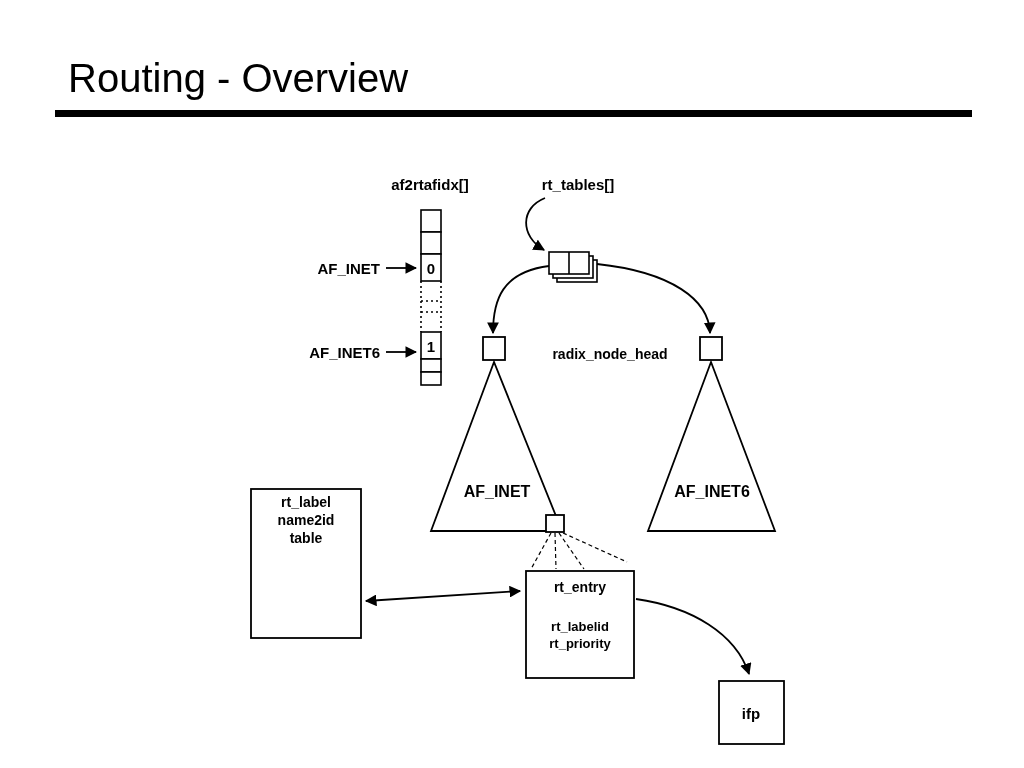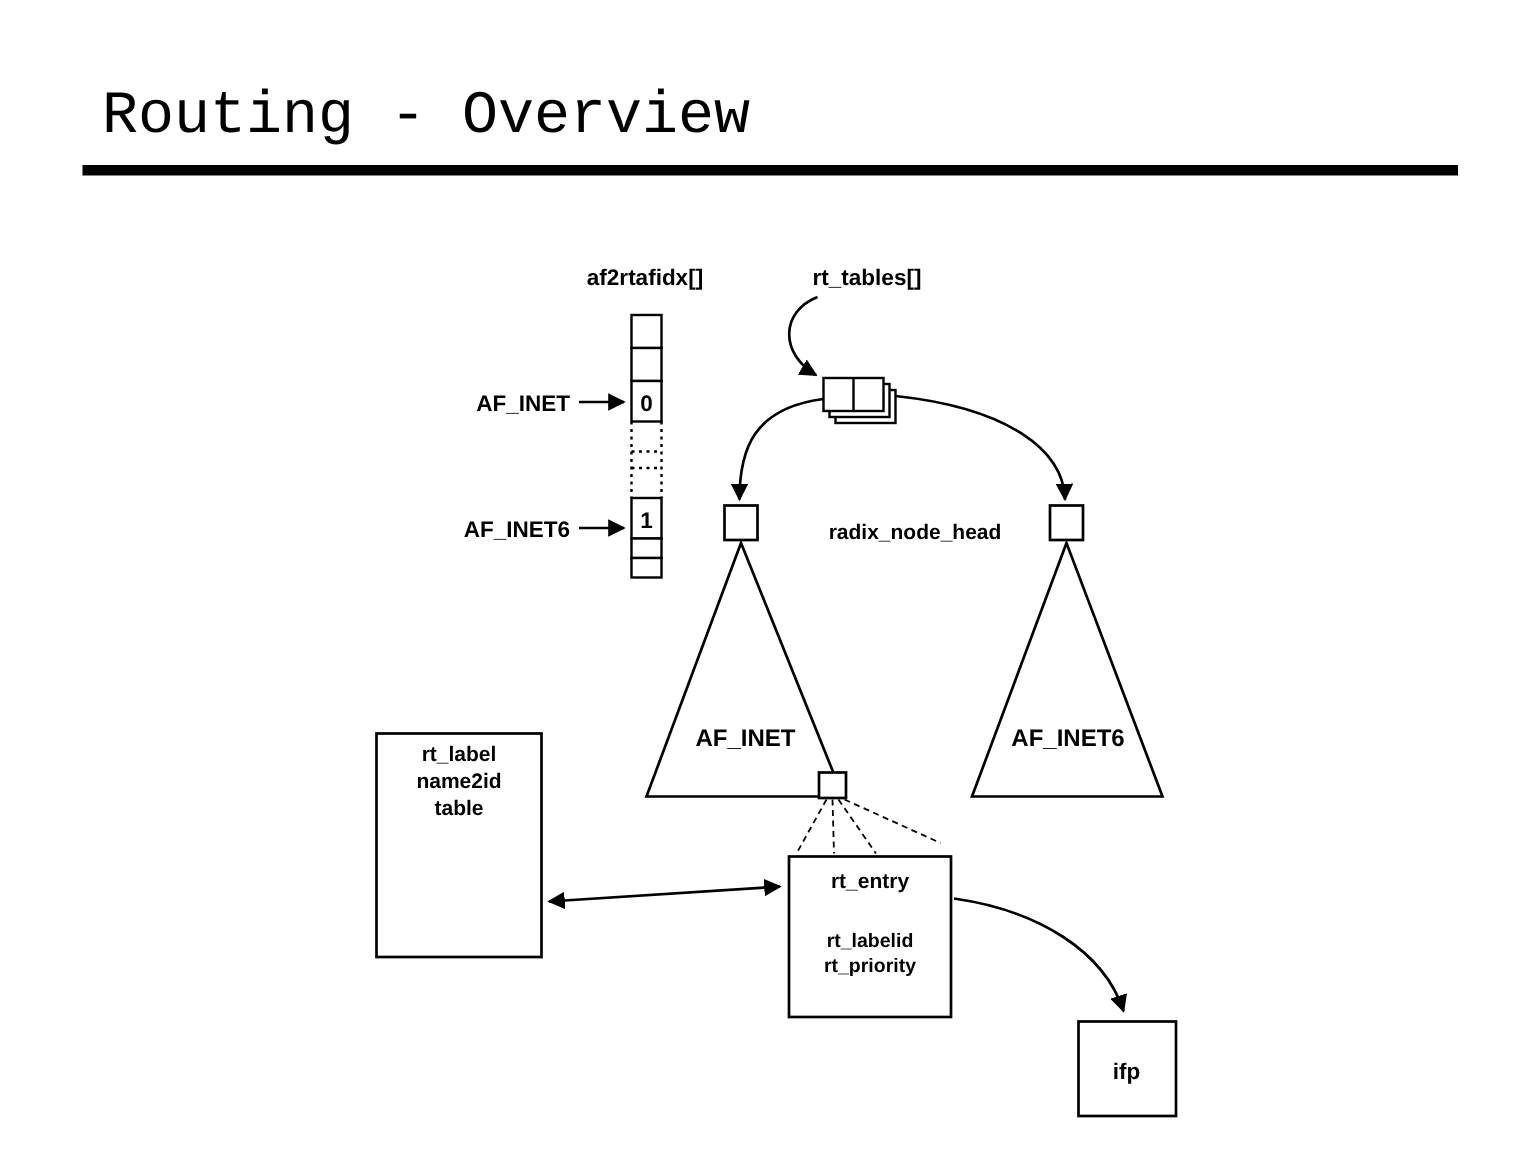--- a/index.html
+++ b/index.html
@@ -10,21 +10,21 @@
   }
   .slide {
     position: relative;
     width: 1024px; height: 768px;
     background: #ffffff;
     overflow: hidden;
   }
   .title {
     position: absolute;
     left: 68px; top: 56px;
-    font-family: Liberation Mono, monospace;
+    font-family: Liberation Sans, sans-serif;
     font-size: 40px;
     font-weight: 400;
     color: #000;
     white-space: nowrap;
   }
   .rule {
     position: absolute;
     left: 55px; top: 110px;
     width: 917px; height: 7px;
     background: #000;

